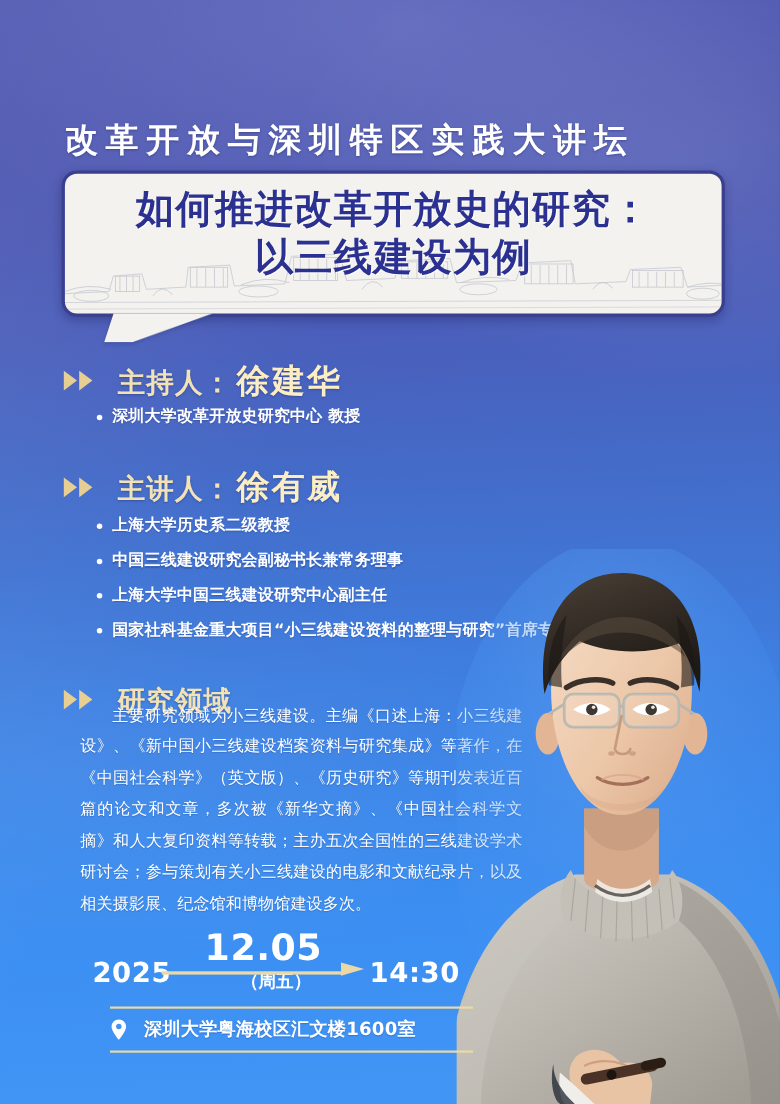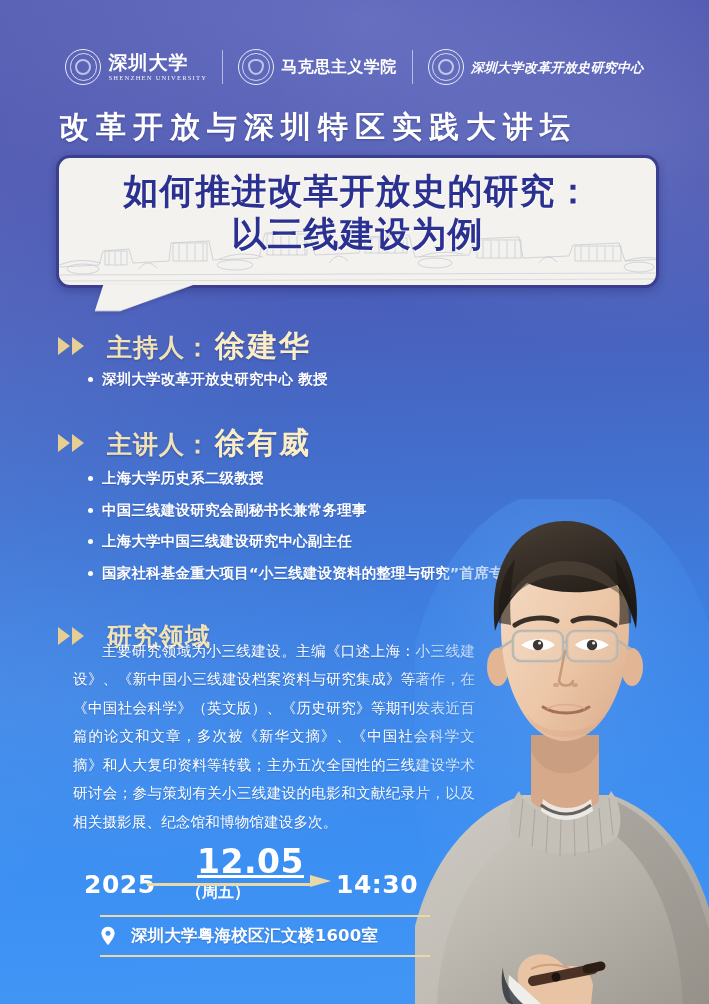--- a/index.html
+++ b/index.html
@@ -175,27 +175,26 @@
   }
 
   
   #datebox{position:absolute;left:84px;top:856px;width:330px;height:48px;}
   .year{
     position:absolute;left:0;top:14px;color:#ffffff;
     font-size:25px;font-weight:700;letter-spacing:.5px;
     font-family:"DejaVu Sans","Liberation Sans",sans-serif;
   }
   .md{
-    position:absolute;left:90px;top:-14px;width:130px;text-align:right;
+    position:absolute;left:102px;top:-14px;width:130px;text-align:left;
     color:#ffffff;font-size:33px;font-weight:700;letter-spacing:.5px;
     font-family:"DejaVu Sans","Liberation Sans",sans-serif;
-    text-decoration:underline;
   }
   .dow{
-    position:absolute;left:102px;top:26px;width:130px;
+    position:absolute;left:102px;top:26px;width:130px;text-align:center;
     color:#ffffff;font-size:16px;font-weight:600;
     font-family:"DejaVu Sans","Liberation Sans",sans-serif;
   }
   .rule{
     position:absolute;left:63px;top:27px;width:166px;height:2.5px;
     background:#ead9a6;
   }
   .arrowhead{
     position:absolute;left:226px;top:19px;width:0;height:0;
     border-top:6px solid transparent;border-bottom:6px solid transparent;
@@ -221,49 +220,20 @@
   }
 </style>
 </head>
 <body>
 
 <div id="poster">
   <div class="sheen a"></div>
   <div class="sheen b"></div>
   <div class="sheen c"></div>
 
-  <div id="logobar">
-
-    <div class="logo-group">
-      <div class="seal s1"></div>
-      <div class="logo-name">
-        <span class="cn-name big">深圳大学</span>
-        <span class="en-name">SHENZHEN UNIVERSITY</span>
-      </div>
-    </div>
-
-    <div class="divider"></div>
-
-    <div class="logo-group">
-      <div class="seal s2"></div>
-      <div class="logo-name">
-        <span class="cn-name mid">马克思主义学院</span>
-      </div>
-    </div>
-
-    <div class="divider"></div>
-
-    <div class="logo-group">
-      <div class="seal s3"></div>
-      <div class="logo-name">
-        <span class="cn-name small">深圳大学改革开放史研究中心</span>
-      </div>
-    </div>
-
-  </div>
 
   <div id="banner">改革开放与深圳特区实践大讲坛</div>
 
   <div class="tail2"></div>
   <div id="titlecard">
     <svg class="sketch" viewBox="0 0 603 82" preserveAspectRatio="none">
       <g stroke="#9aa0b4" stroke-width="0.7" fill="none" opacity="0.85">
         <path d="M0 64 L40 62 L44 48 L70 46 L74 60 L110 58 L112 40 L150 38 L154 57 L200 55"></path>
         <path d="M200 55 L206 30 L250 28 L256 52 L300 50 L304 34 L350 32 L356 54 L410 52"></path>
         <path d="M410 52 L416 36 L460 34 L464 55 L510 53 L514 42 L560 40 L566 58 L603 56"></path>

